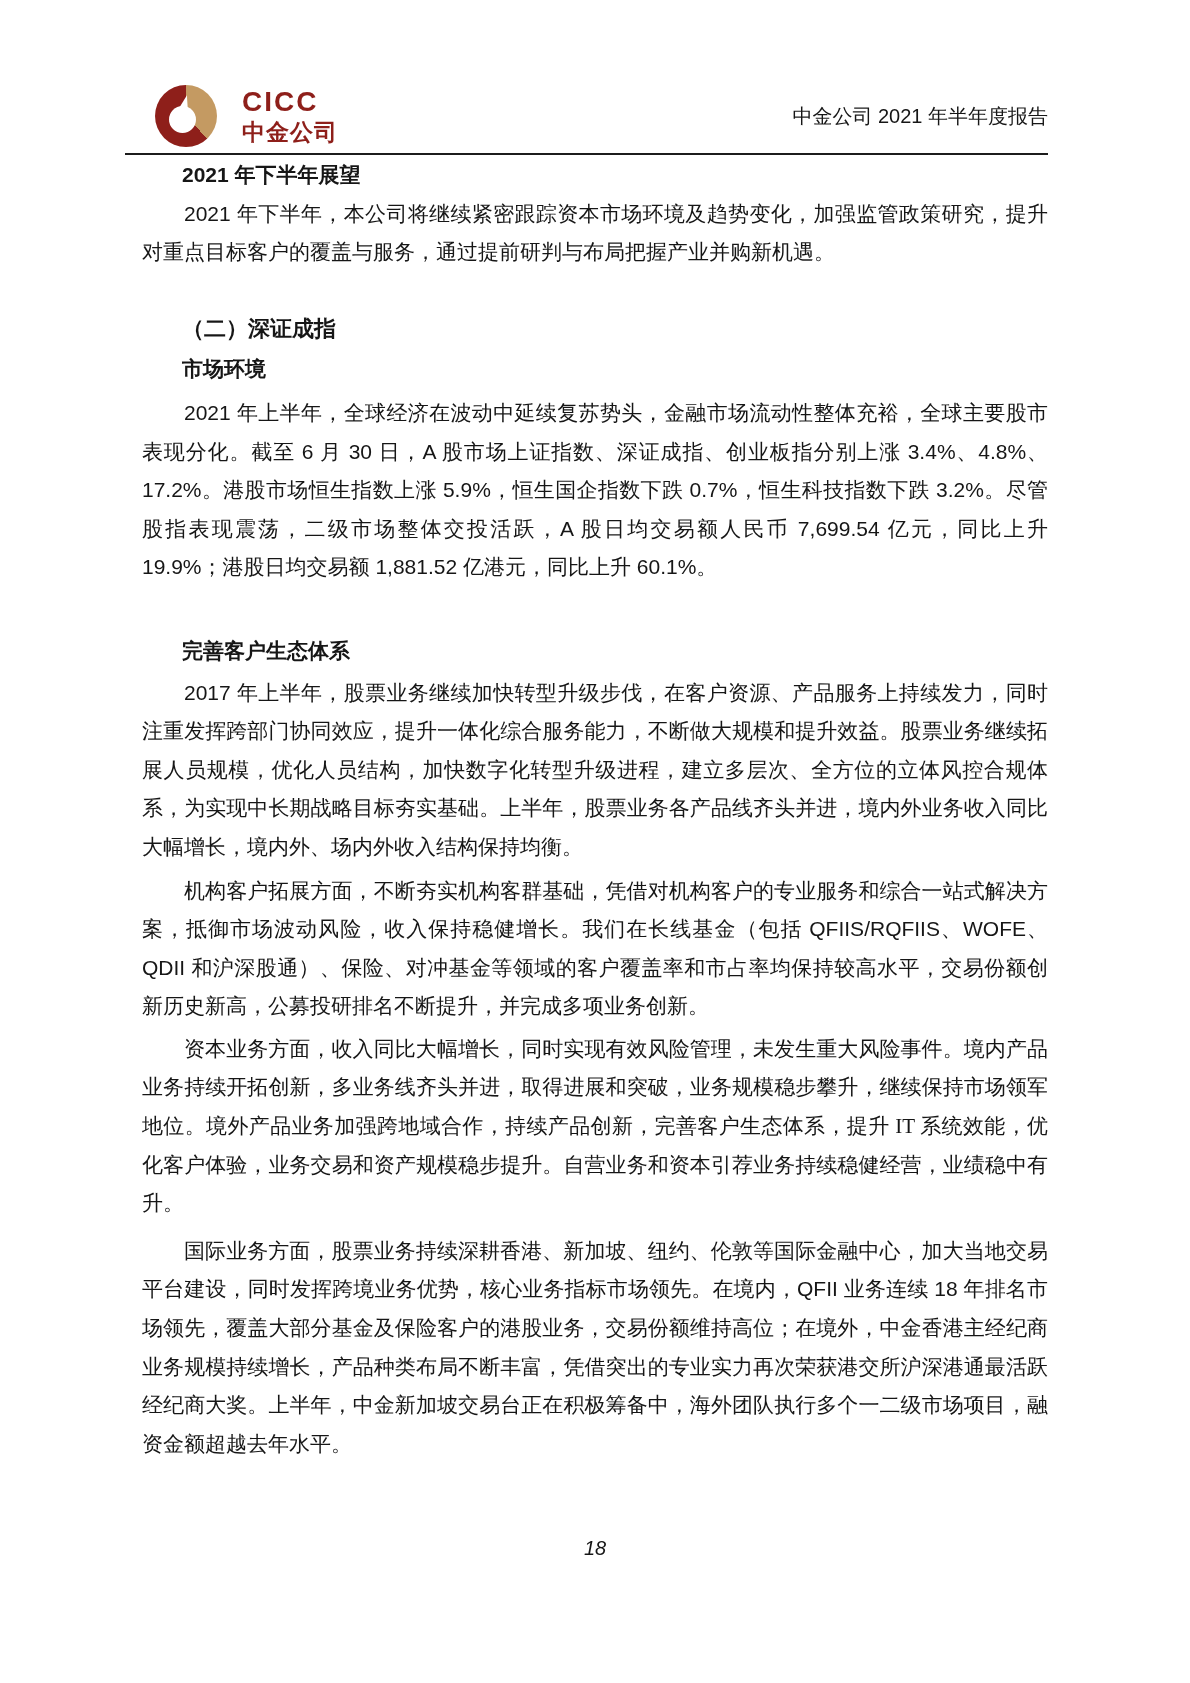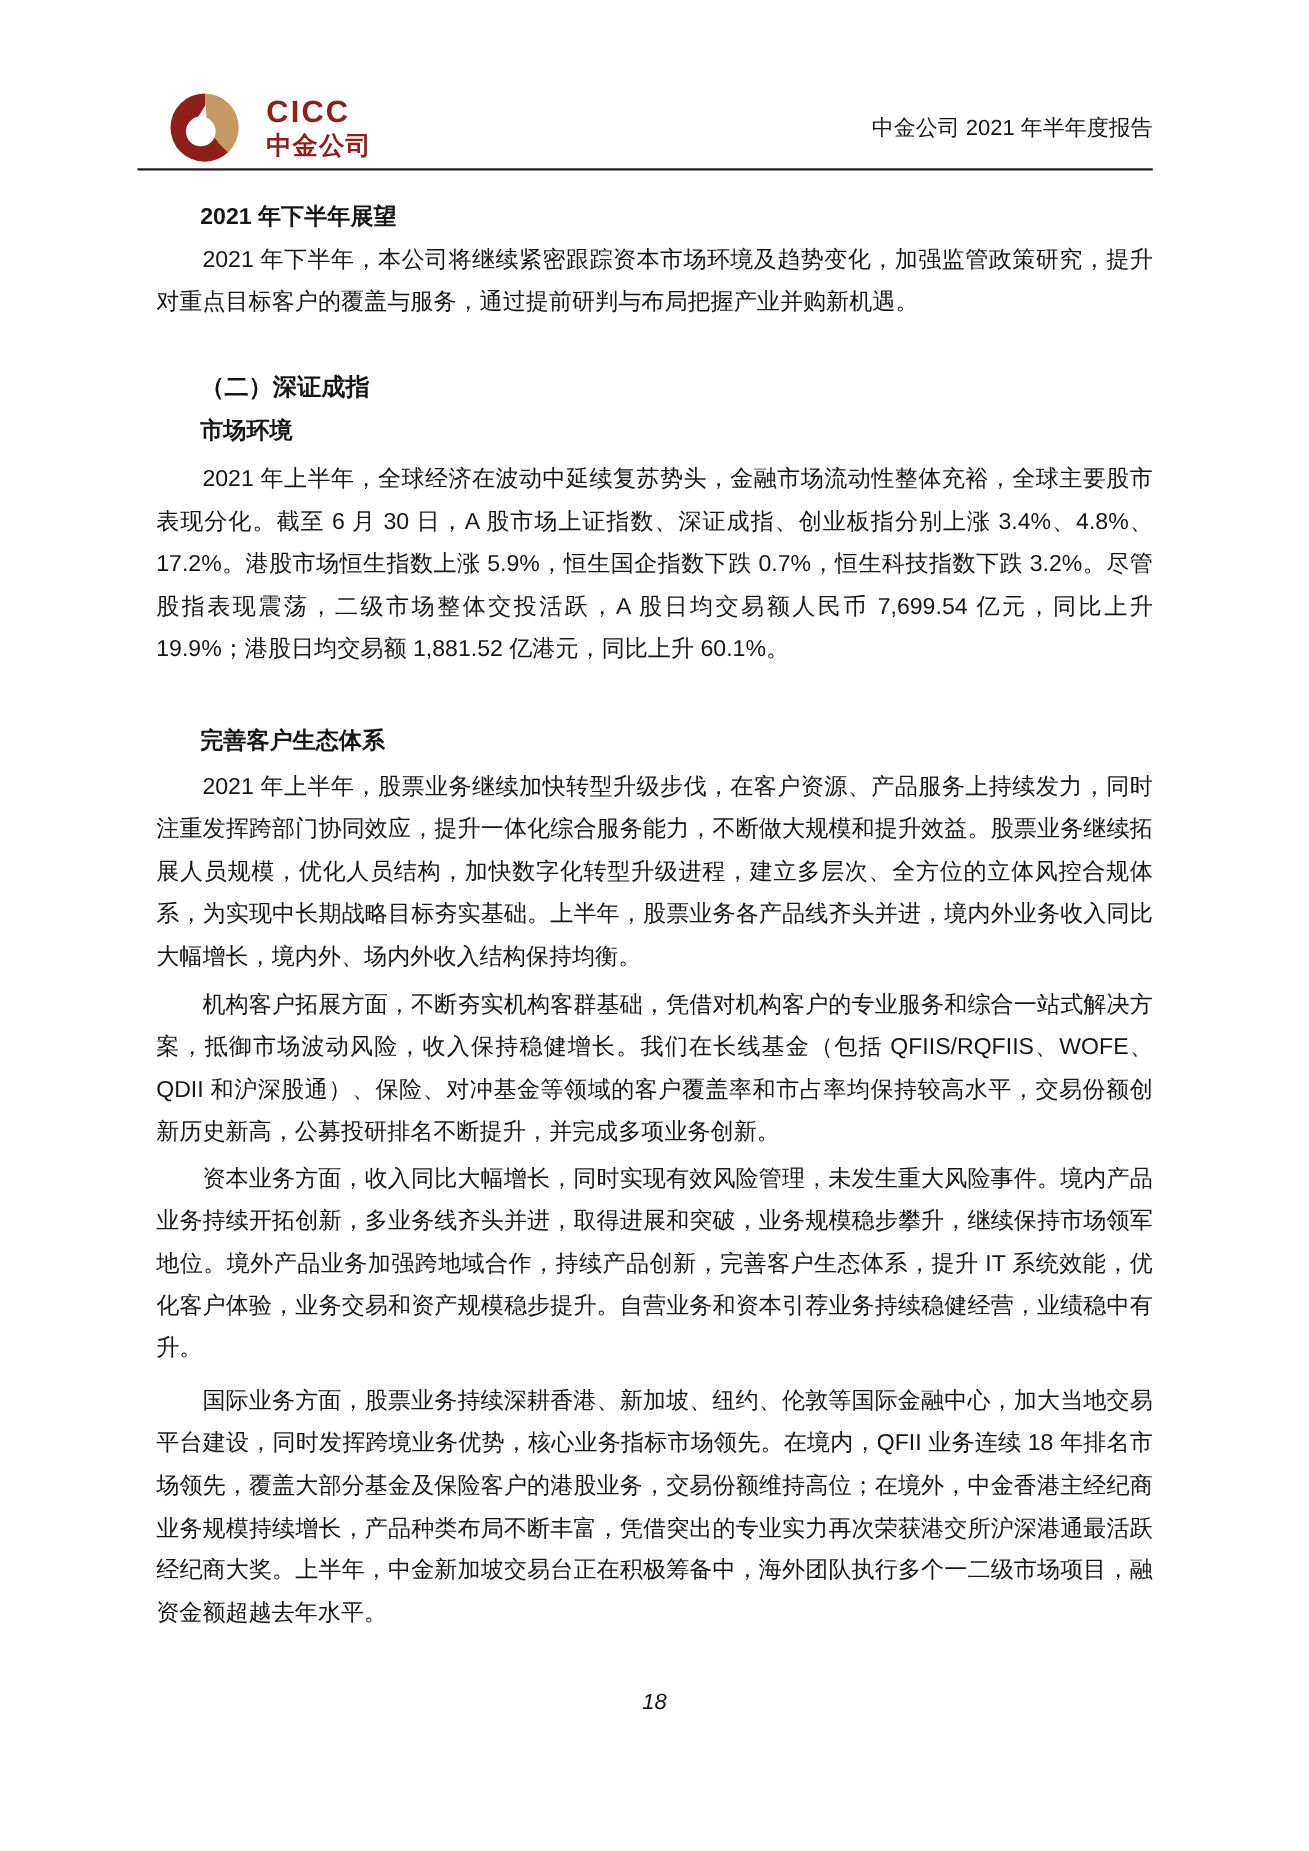--- a/index.html
+++ b/index.html
@@ -47,28 +47,28 @@
     position:absolute;left:142px;top:156px;width:906px;
     font-size:21px;line-height:38.6px;
   }
   .content .h{
     font-size:21px;font-weight:bold;line-height:38.6px;margin-left:40px;
   }
   .content .h-section{font-size:22px;}
   .content p{
     text-align:justify;text-justify:inter-ideograph;text-indent:2em;
   }
-  .mt-outlook{margin-top:23px;}
+  .mt-outlook{}
   .mt-section{margin-top:38px;}
   .mt-market-h{margin-top:2px;}
   .mt-market-p{margin-top:5px;}
   .mt-ops-h{margin-top:45px;}
   .mt-ops1{margin-top:3px;}
   .mt-ops2{margin-top:5px;}
-  .mt-ops3{margin-top:4px;}
+  .mt-ops3{margin-top:4px;font-family:Liberation Serif, serif;}
   .mt-ops4{margin-top:9px;}
 
   
   .page-number{
     position:absolute;left:0;top:1537px;width:100%;
     text-align:center;font-size:20px;color:var(--text-color);font-style:italic;
   }
 </style>
 </head>
 <body>
@@ -91,21 +91,21 @@
   <main class="content">
     <h2 class="h mt-outlook">2021 年下半年展望</h2>
     <p>2021 年下半年，本公司将继续紧密跟踪资本市场环境及趋势变化，加强监管政策研究，提升对重点目标客户的覆盖与服务，通过提前研判与布局把握产业并购新机遇。</p>
 
     <h2 class="h h-section mt-section">（二）深证成指</h2>
 
     <h3 class="h mt-market-h">市场环境</h3>
     <p class="mt-market-p">2021 年上半年，全球经济在波动中延续复苏势头，金融市场流动性整体充裕，全球主要股市表现分化。截至 6 月 30 日，A 股市场上证指数、深证成指、创业板指分别上涨 3.4%、4.8%、17.2%。港股市场恒生指数上涨 5.9%，恒生国企指数下跌 0.7%，恒生科技指数下跌 3.2%。尽管股指表现震荡，二级市场整体交投活跃，A 股日均交易额人民币 7,699.54 亿元，同比上升 19.9%；港股日均交易额 1,881.52 亿港元，同比上升 60.1%。</p>
 
     <h3 class="h mt-ops-h">完善客户生态体系</h3>
-    <p class="mt-ops1">2021 年上半年，股票业务继续加快转型升级步伐，在客户资源、产品服务上持续发力，同时注重发挥跨部门协同效应，提升一体化综合服务能力，不断做大规模和提升效益。股票业务继续拓展人员规模，优化人员结构，加快数字化转型升级进程，建立多层次、全方位的立体风控合规体系，为实现中长期战略目标夯实基础。上半年，股票业务各产品线齐头并进，境内外业务收入同比大幅增长，境内外、场内外收入结构保持均衡。</p>
+    <p class="mt-ops1">2017 年上半年，股票业务继续加快转型升级步伐，在客户资源、产品服务上持续发力，同时注重发挥跨部门协同效应，提升一体化综合服务能力，不断做大规模和提升效益。股票业务继续拓展人员规模，优化人员结构，加快数字化转型升级进程，建立多层次、全方位的立体风控合规体系，为实现中长期战略目标夯实基础。上半年，股票业务各产品线齐头并进，境内外业务收入同比大幅增长，境内外、场内外收入结构保持均衡。</p>
     <p class="mt-ops2">机构客户拓展方面，不断夯实机构客群基础，凭借对机构客户的专业服务和综合一站式解决方案，抵御市场波动风险，收入保持稳健增长。我们在长线基金（包括 QFIIS/RQFIIS、WOFE、QDII 和沪深股通）、保险、对冲基金等领域的客户覆盖率和市占率均保持较高水平，交易份额创新历史新高，公募投研排名不断提升，并完成多项业务创新。</p>
     <p class="mt-ops3">资本业务方面，收入同比大幅增长，同时实现有效风险管理，未发生重大风险事件。境内产品业务持续开拓创新，多业务线齐头并进，取得进展和突破，业务规模稳步攀升，继续保持市场领军地位。境外产品业务加强跨地域合作，持续产品创新，完善客户生态体系，提升 IT 系统效能，优化客户体验，业务交易和资产规模稳步提升。自营业务和资本引荐业务持续稳健经营，业绩稳中有升。</p>
     <p class="mt-ops4">国际业务方面，股票业务持续深耕香港、新加坡、纽约、伦敦等国际金融中心，加大当地交易平台建设，同时发挥跨境业务优势，核心业务指标市场领先。在境内，QFII 业务连续 18 年排名市场领先，覆盖大部分基金及保险客户的港股业务，交易份额维持高位；在境外，中金香港主经纪商业务规模持续增长，产品种类布局不断丰富，凭借突出的专业实力再次荣获港交所沪深港通最活跃经纪商大奖。上半年，中金新加坡交易台正在积极筹备中，海外团队执行多个一二级市场项目，融资金额超越去年水平。</p>
   </main>
 
   <footer>
     <div class="page-number">18</div>
   </footer>
 
 </div>

